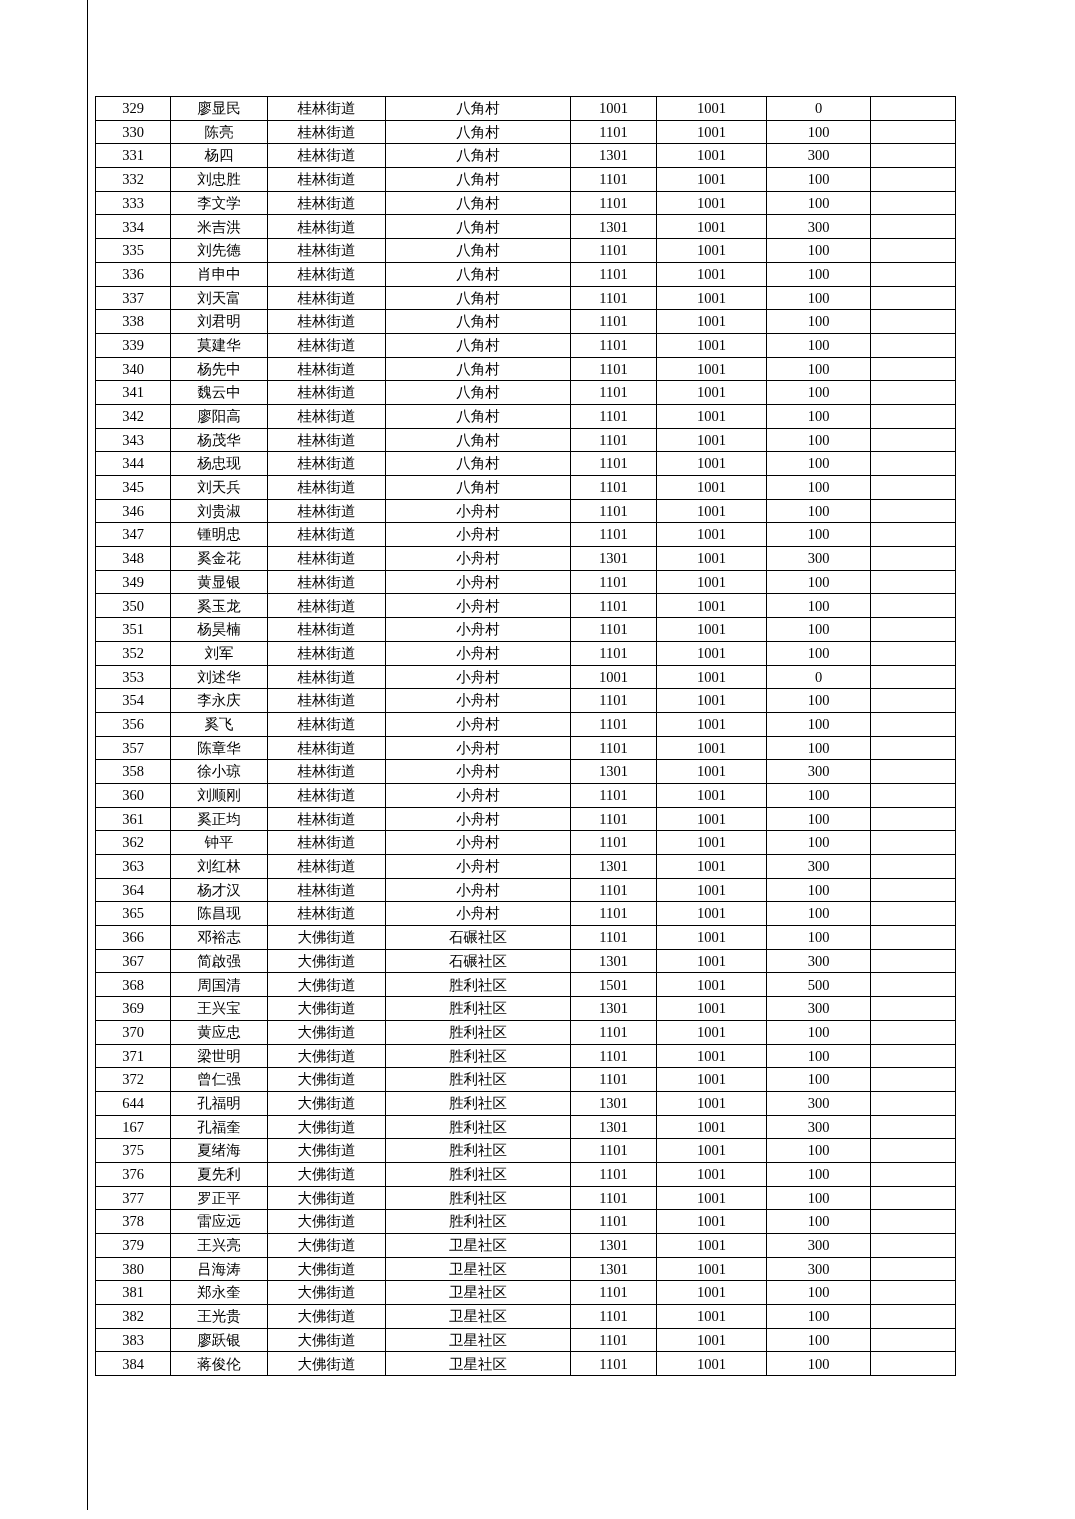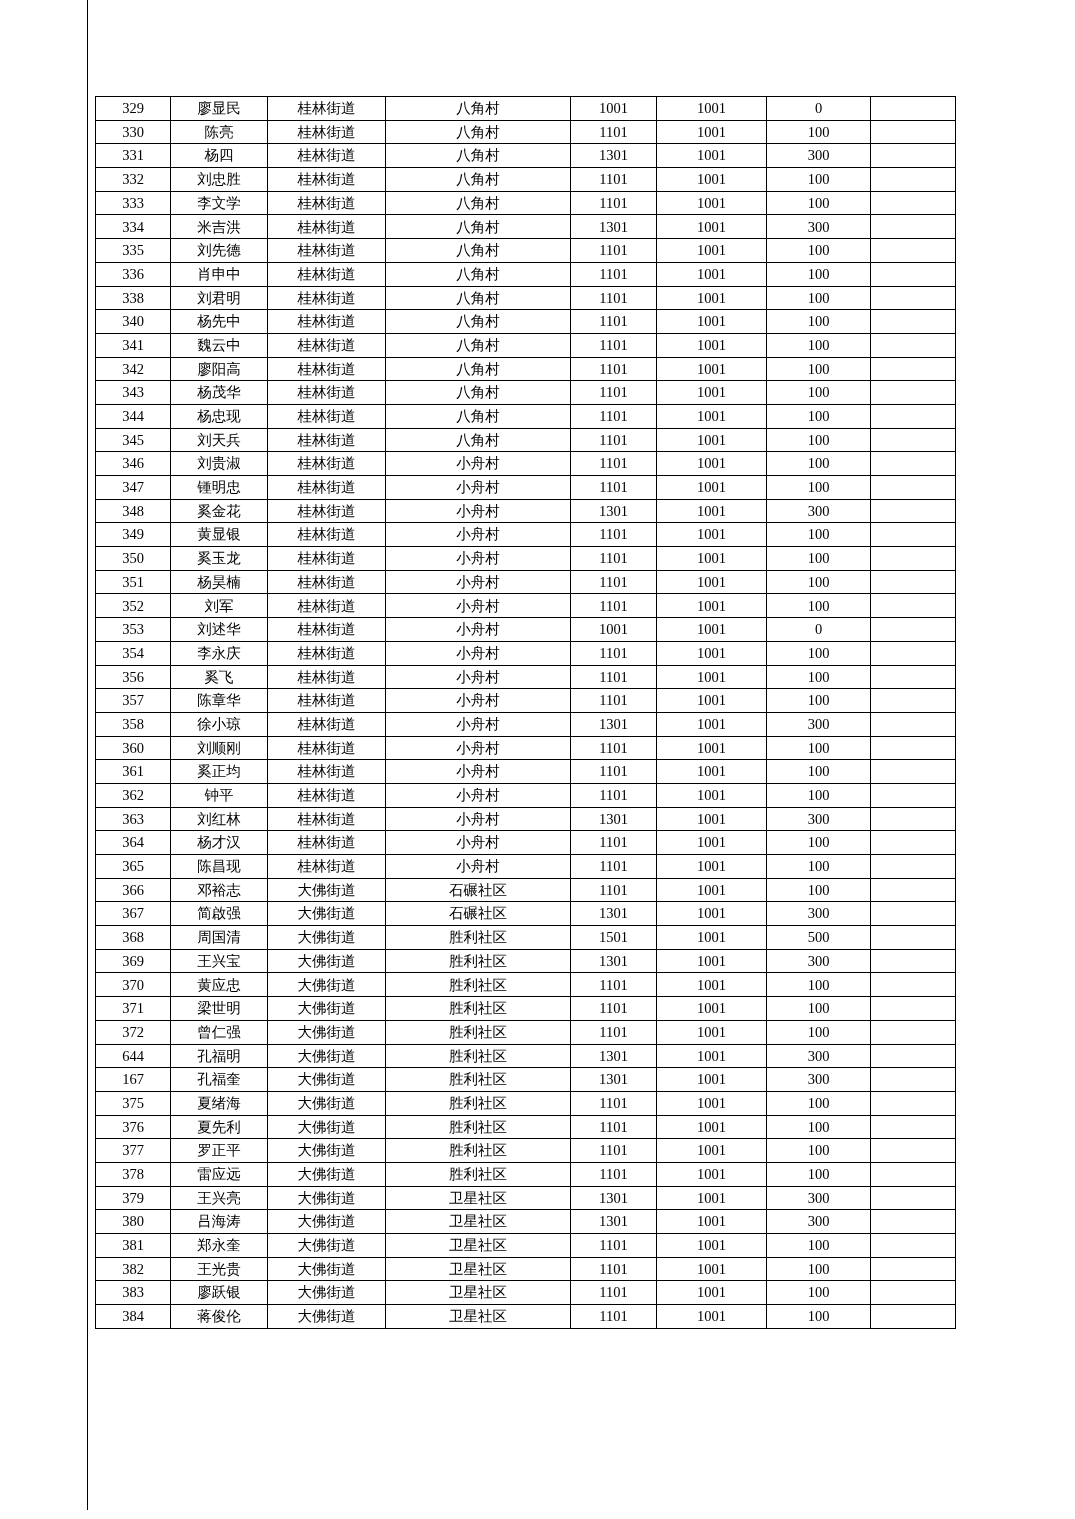--- a/index.html
+++ b/index.html
@@ -139,22 +139,42 @@
           <td>336</td>
           <td>肖申中</td>
           <td>桂林街道</td>
           <td>八角村</td>
           <td>1101</td>
           <td>1001</td>
           <td>100</td>
           <td></td>
         </tr>
         <tr>
+          <td>337</td>
+          <td>刘天富</td>
+          <td>桂林街道</td>
+          <td>八角村</td>
+          <td>1101</td>
+          <td>1001</td>
+          <td>100</td>
+          <td></td>
+        </tr>
+        <tr>
           <td>338</td>
           <td>刘君明</td>
+          <td>桂林街道</td>
+          <td>八角村</td>
+          <td>1101</td>
+          <td>1001</td>
+          <td>100</td>
+          <td></td>
+        </tr>
+        <tr>
+          <td>339</td>
+          <td>莫建华</td>
           <td>桂林街道</td>
           <td>八角村</td>
           <td>1101</td>
           <td>1001</td>
           <td>100</td>
           <td></td>
         </tr>
         <tr>
           <td>340</td>
           <td>杨先中</td>

